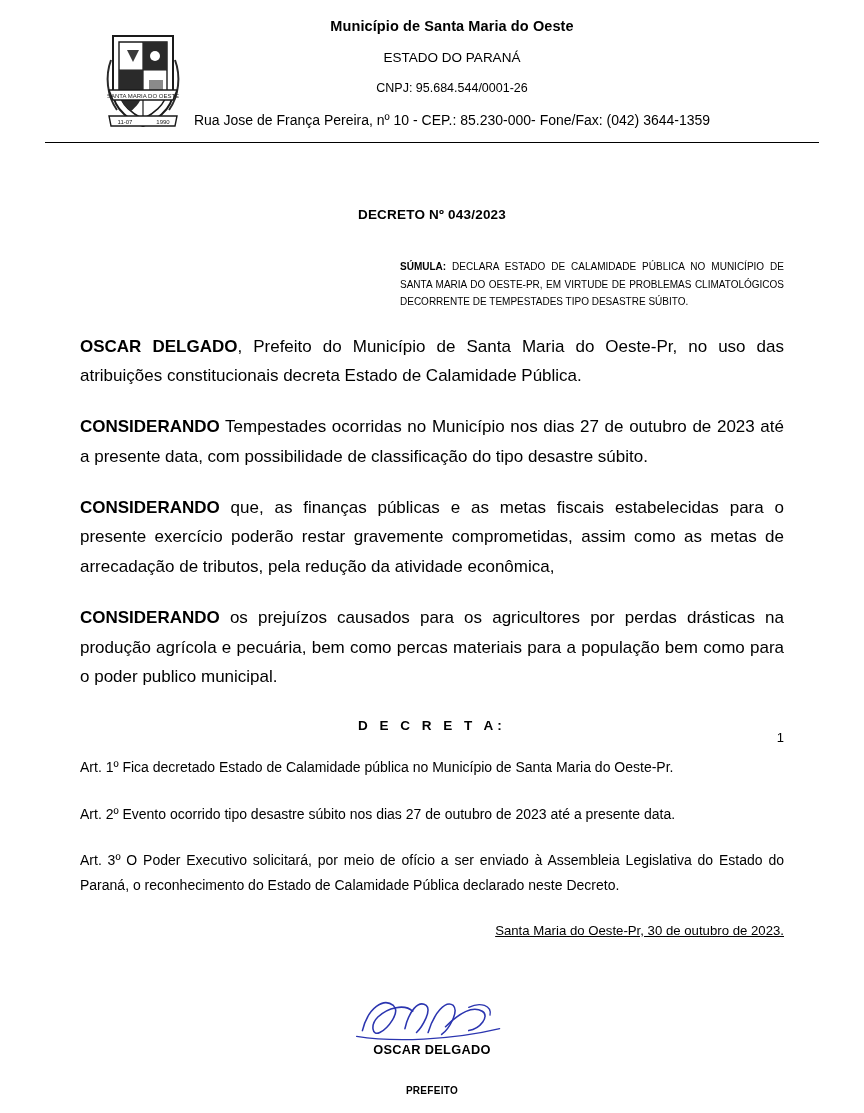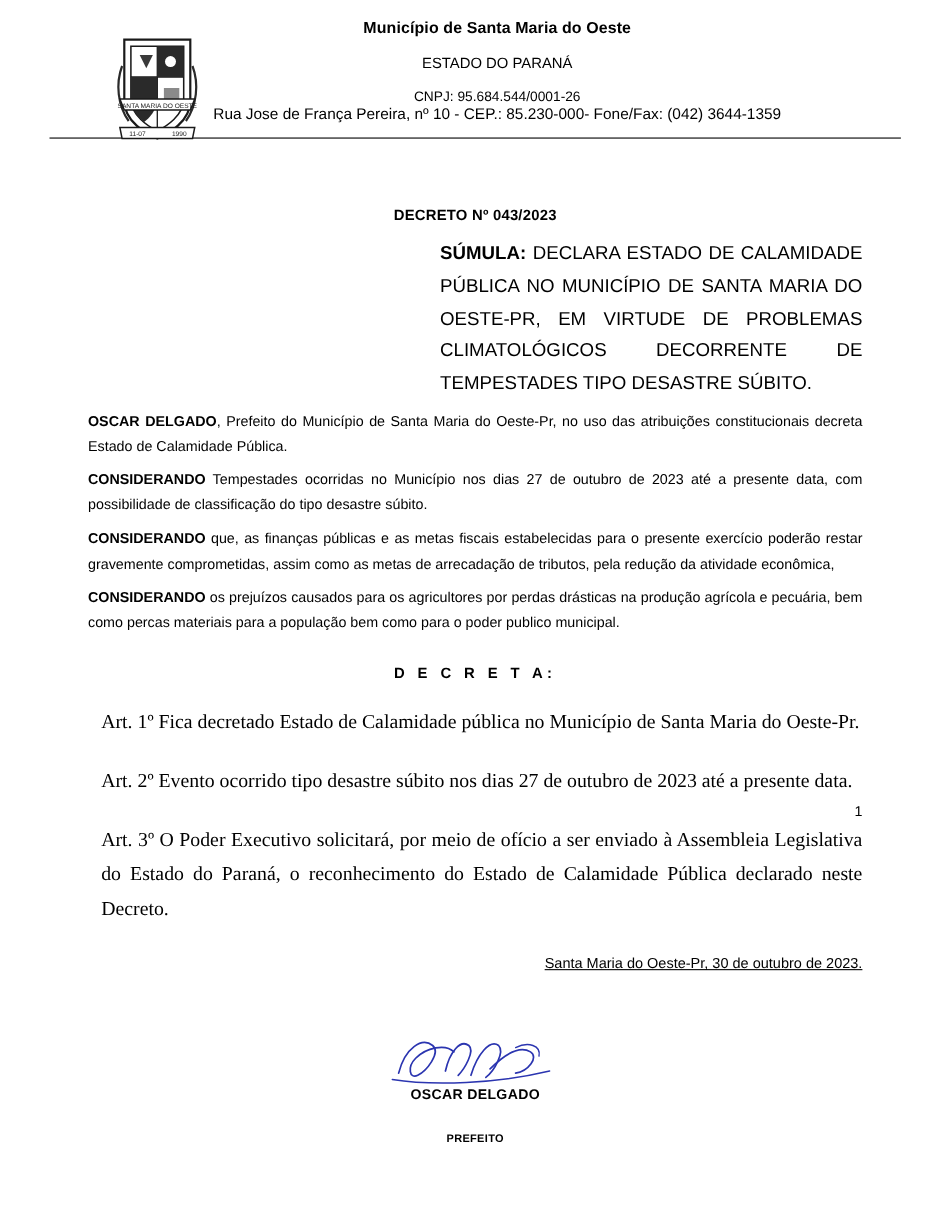--- a/index.html
+++ b/index.html
@@ -46,72 +46,72 @@
     font-weight: bold;
     letter-spacing: 0.1px;
     margin-bottom: 16px;
   }
   .header-line2 {
     font-size: 13.5px;
     margin-bottom: 16px;
   }
   .header-line3 {
     font-size: 12.5px;
+    margin-bottom: 17px;
   }
   .header-line4 {
     font-size: 14px;
   }
   .rule {
     margin: 14px 45px 0 45px;
     border: 0;
     border-top: 1.6px solid #000;
   }
 
   
   .content {
     padding: 0 80px 0 80px;
   }
   .decree-title {
     text-align: center;
     font-weight: bold;
     font-size: 13.5px;
-    margin-top: 48px;
+    margin-top: 64px;
     letter-spacing: 0.2px;
   }
   .sumula {
-    margin-top: 12px;
+    margin-top: 36px;
     margin-left: 320px;
+    font-size: 10px;
+    text-align: justify;
+    line-height: 1.75;
+  }
+  .sumula b {
+    font-weight: bold;
+  }
+  p.para {
     font-size: 17px;
     text-align: justify;
     line-height: 1.75;
-  }
-  .sumula b {
-    font-weight: bold;
-  }
-  p.para {
-    font-size: 13px;
-    text-align: justify;
-    line-height: 1.75;
-    margin: 8px 0 0 0;
+    margin: 21px 0 0 0;
   }
   p.para b { font-weight: bold; }
 
   .decreta {
     text-align: center;
     font-weight: bold;
     font-size: 13.5px;
     letter-spacing: 4px;
     margin-top: 26px;
   }
   p.art {
-    font-size: 18px;
+    font-size: 14px;
     text-align: justify;
     line-height: 1.75;
-    margin: 22px 0 0 12px;
-    font-family: Liberation Serif, serif;
+    margin: 22px 0 0 0;
   }
   .place-date {
     text-align: right;
     font-size: 13.2px;
     margin-top: 26px;
     text-decoration: underline;
   }
 
   
   .sign-block {

